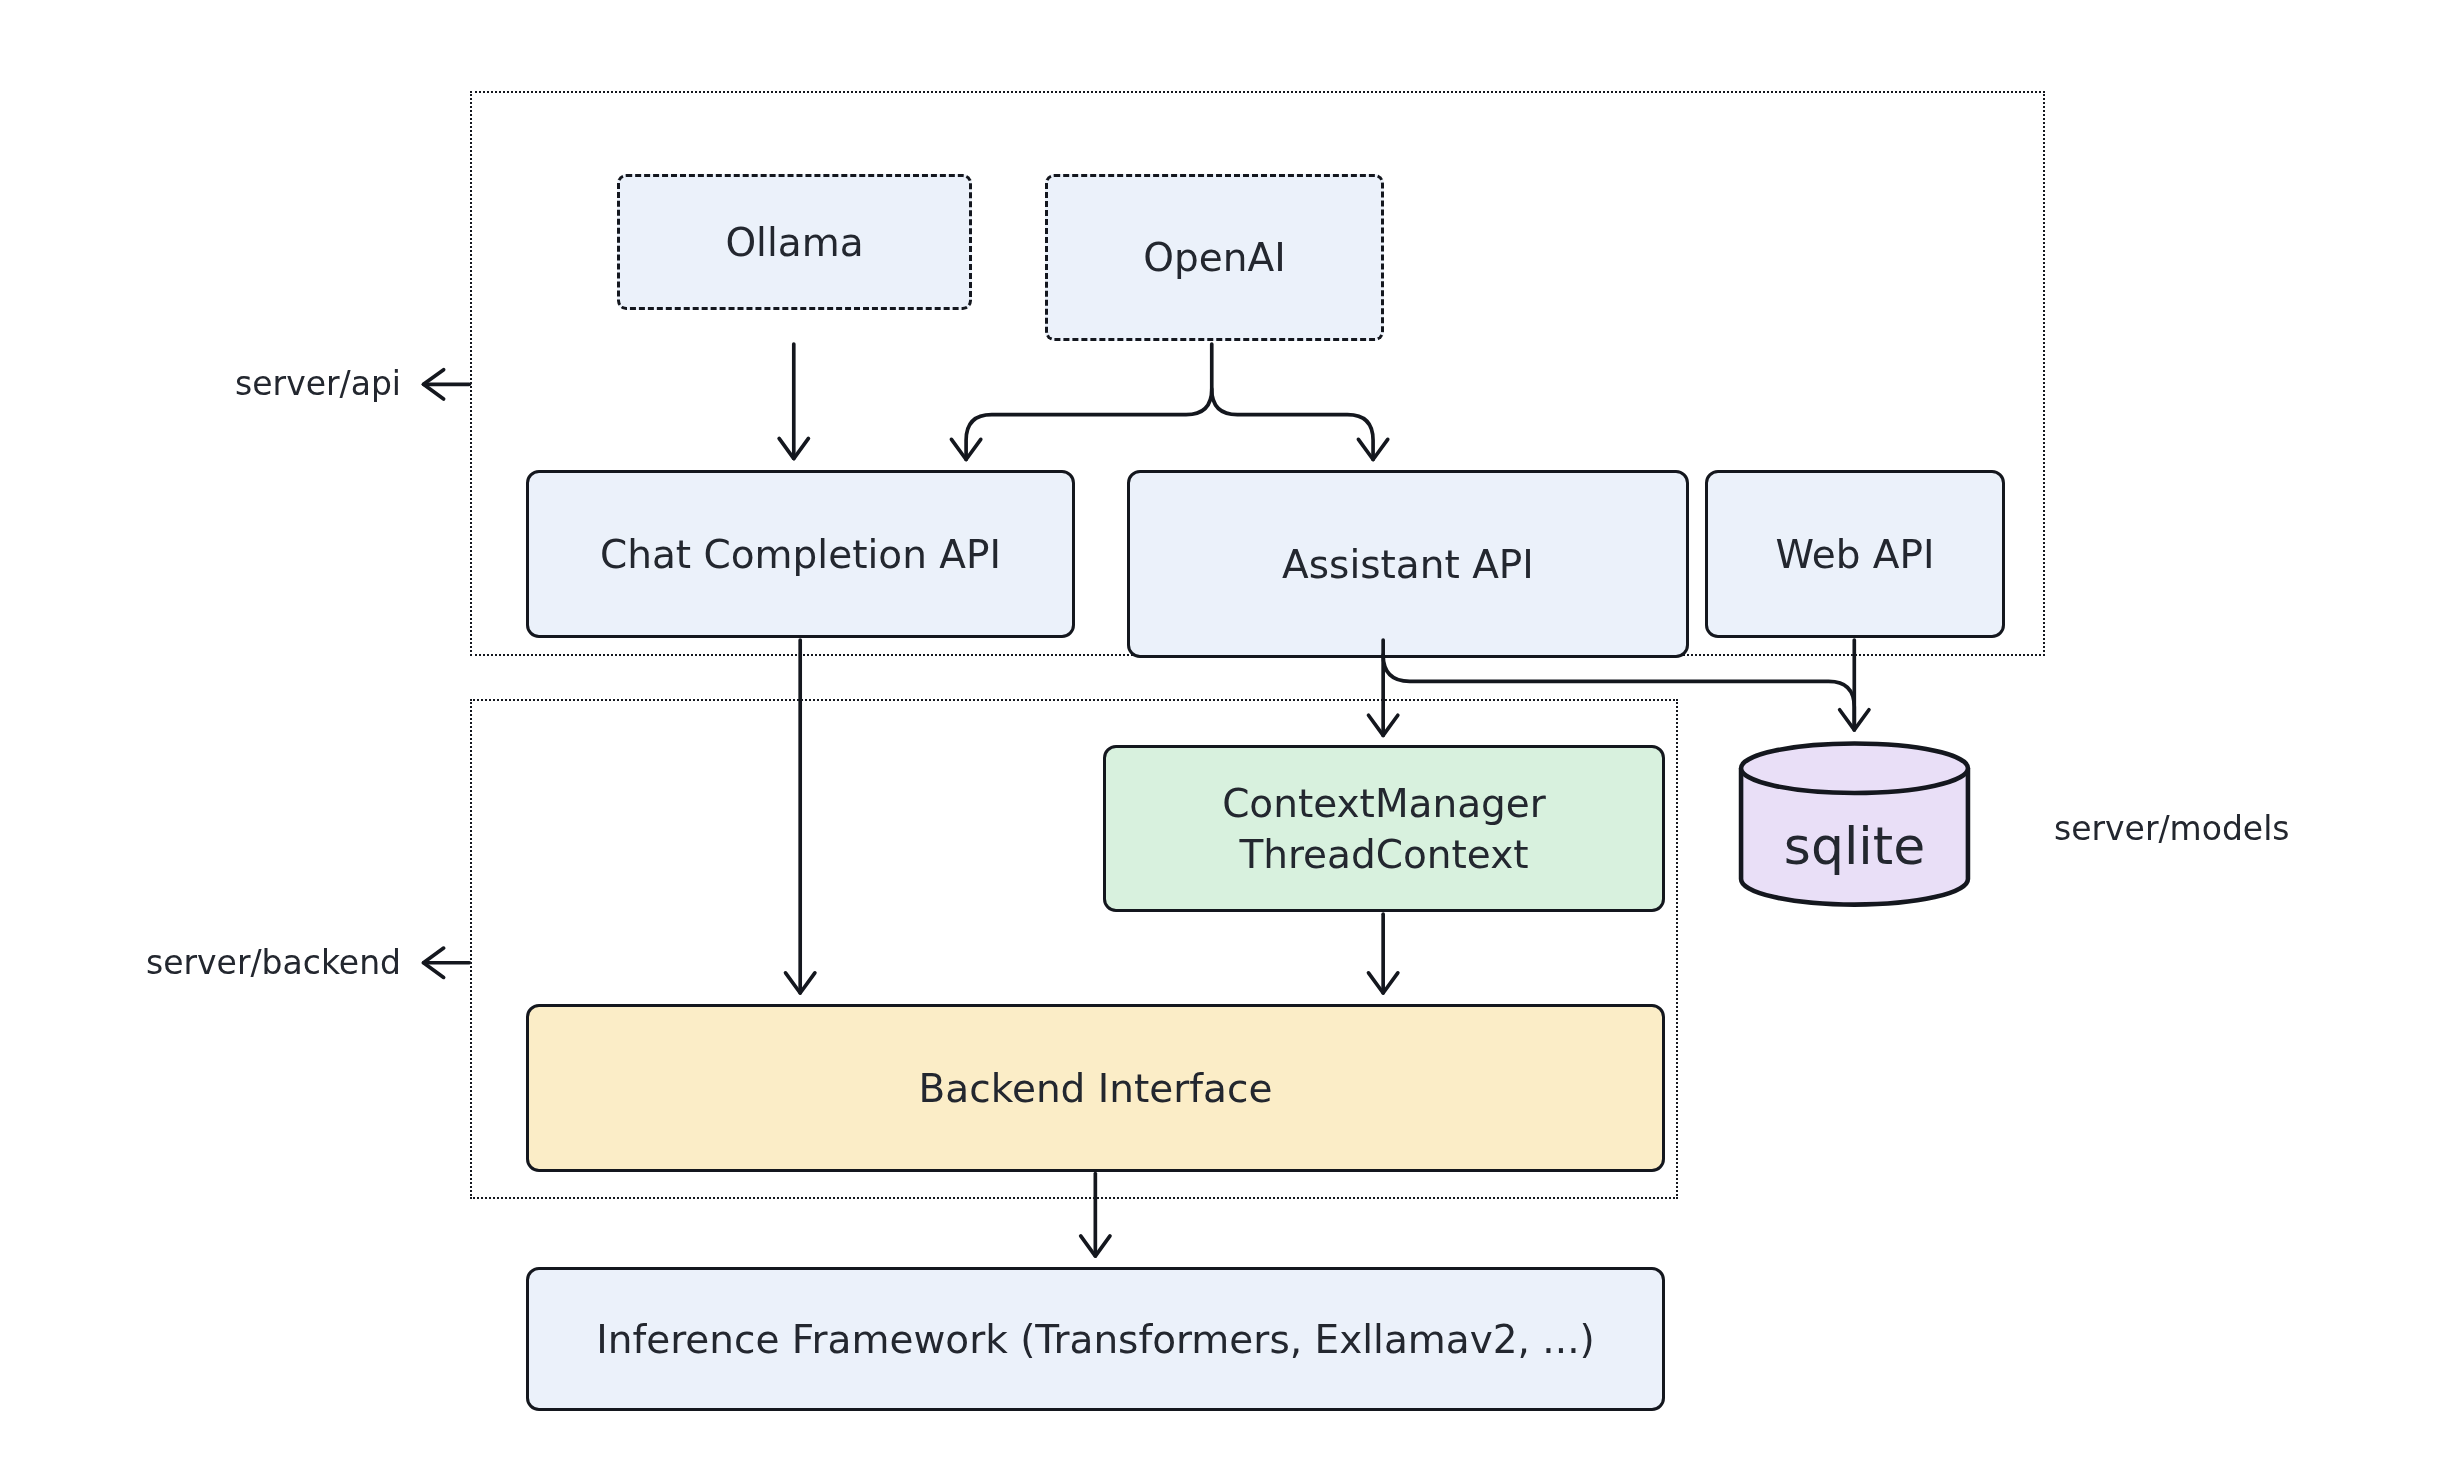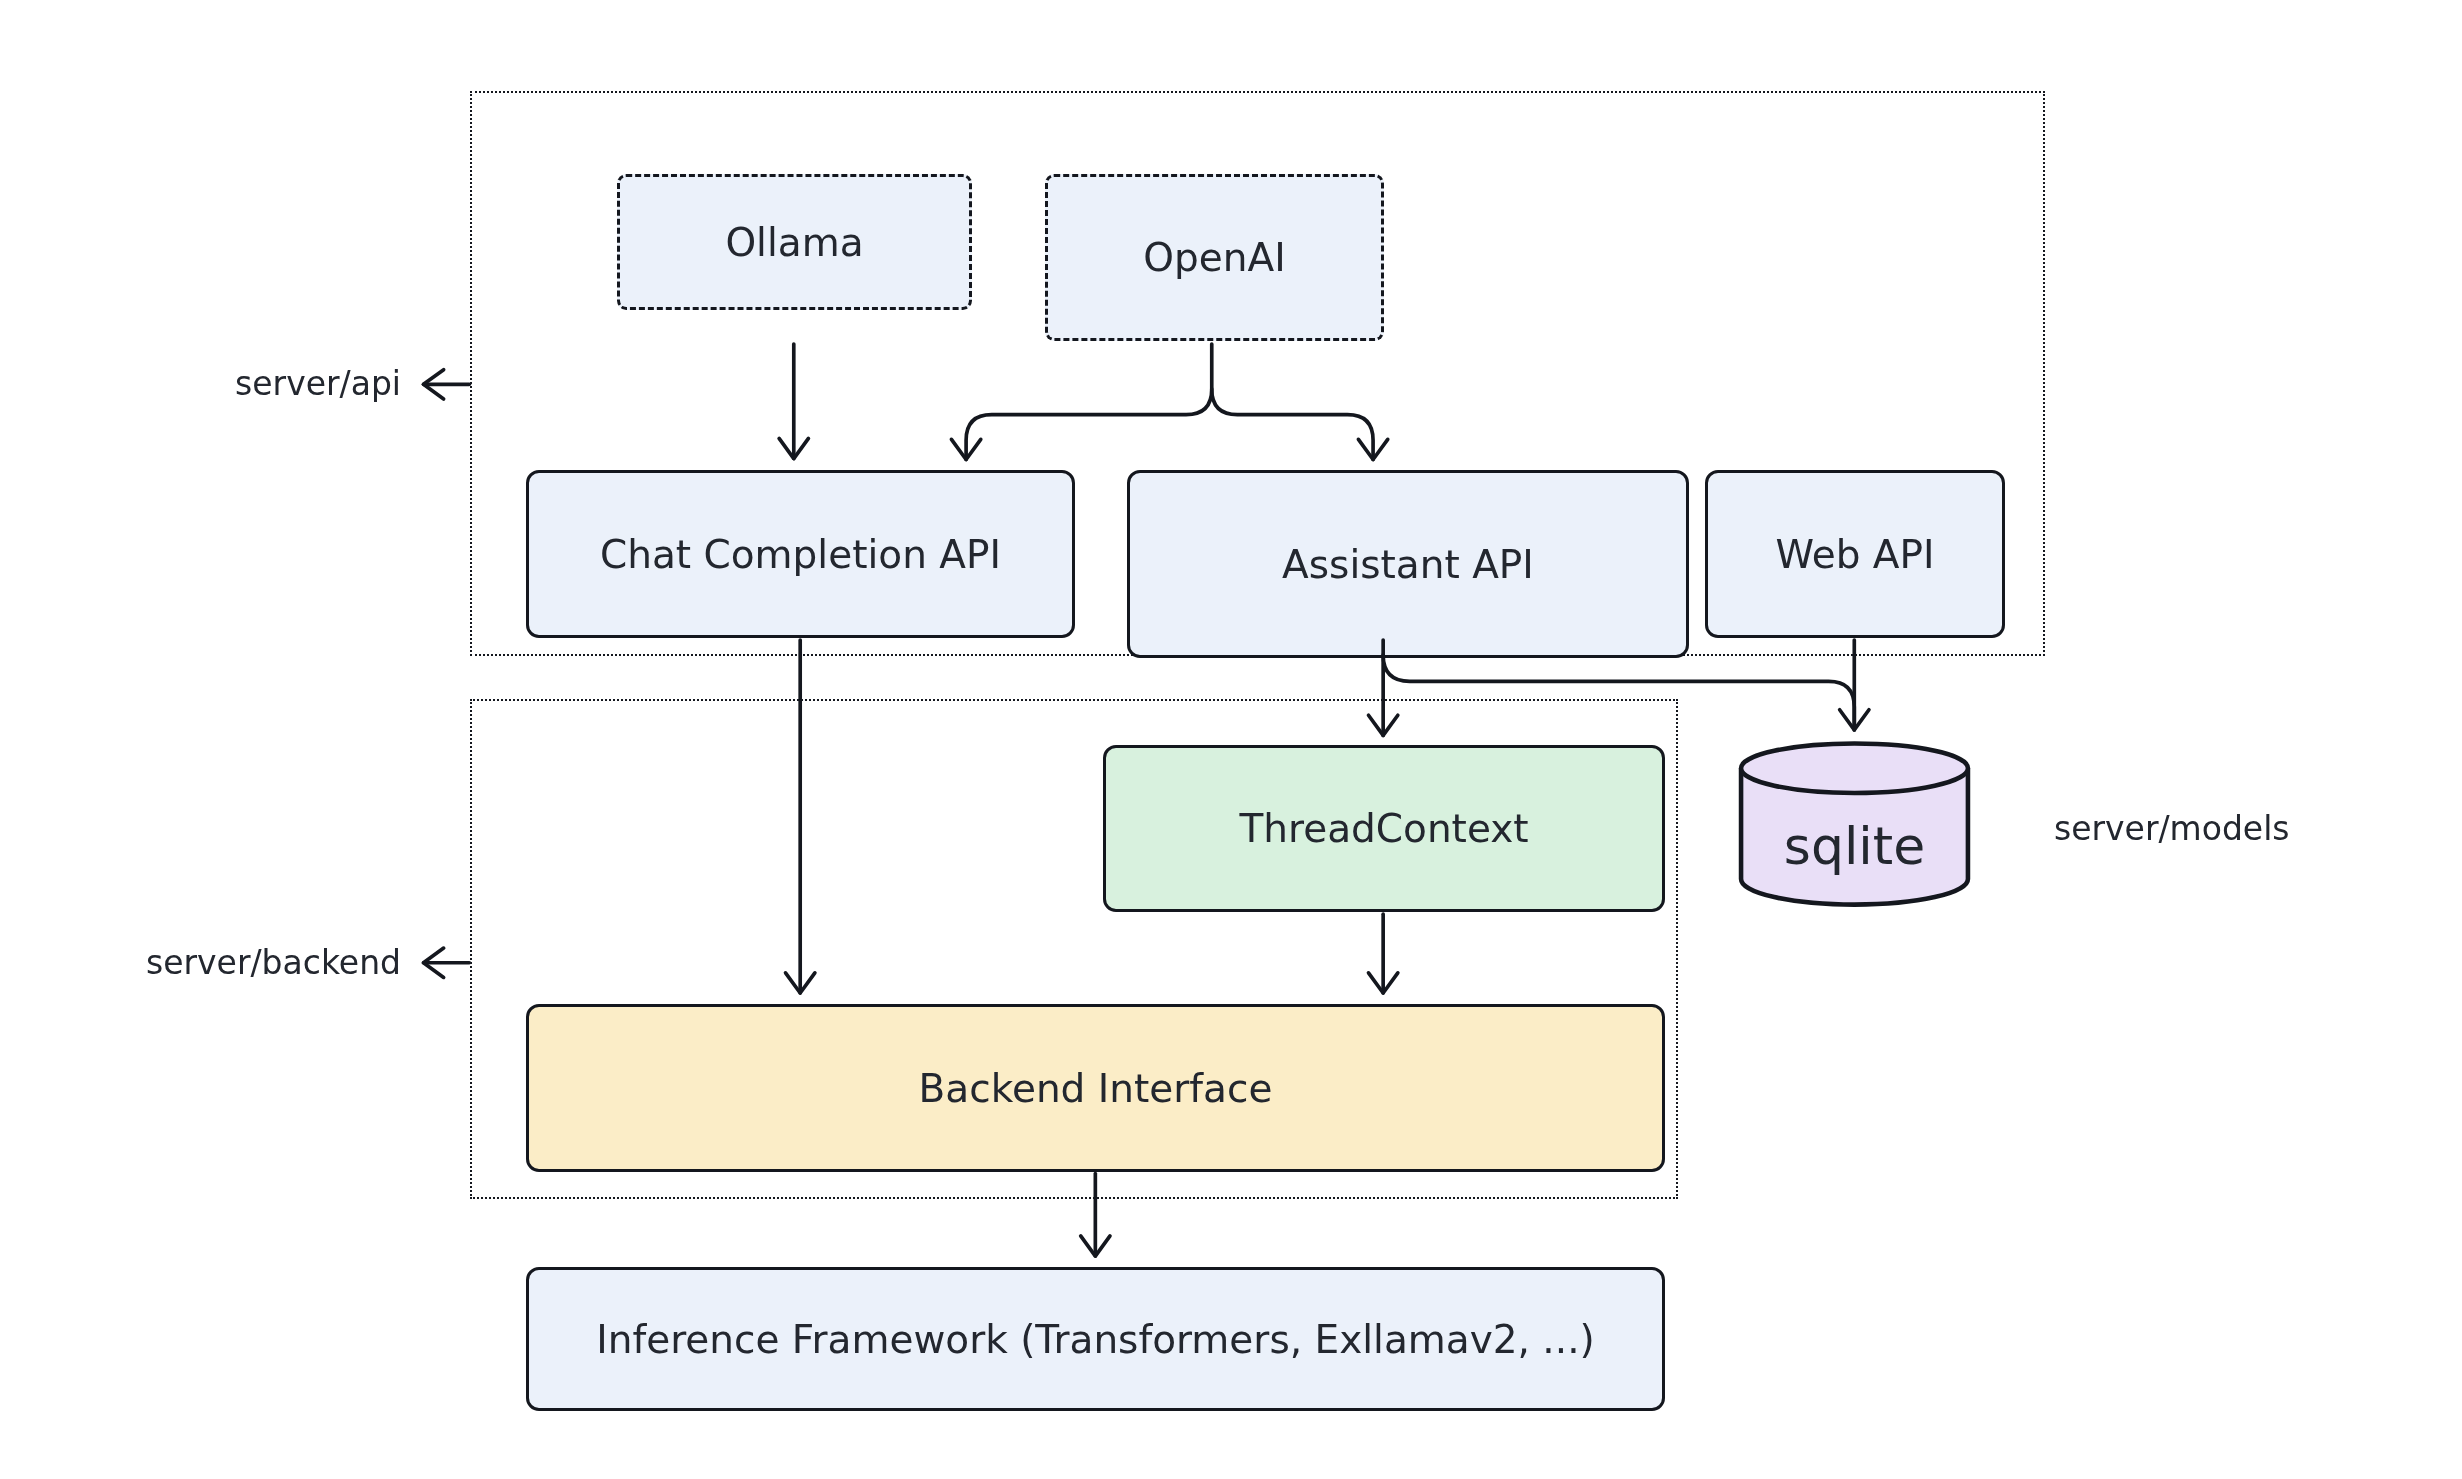--- a/index.html
+++ b/index.html
@@ -112,20 +112,21 @@
     </div>
   <div class="node fill-blue" style="left:1103px; top:470px; width:562px; height:188px;margin-left:24px;">
       <span>Assistant API</span>
     </div>
   <div class="node fill-blue" style="left:1705px; top:470px; width:300px; height:168px;">
       <span>Web API</span>
     </div>
 
   <div class="node fill-green" style="left:1103px; top:745px; width:562px; height:167px;">
     <div>
+      <div>ContextManager</div>
       <div>ThreadContext</div>
     </div>
   </div>
   <div class="node fill-yellow" style="left:526px; top:1004px; width:1139px; height:168px;">
       <span>Backend Interface</span>
     </div>
   <div class="node fill-blue" style="left:526px; top:1267px; width:1139px; height:144px;">
       <span>Inference Framework (Transformers, Exllamav2, ...)</span>
     </div>
 

